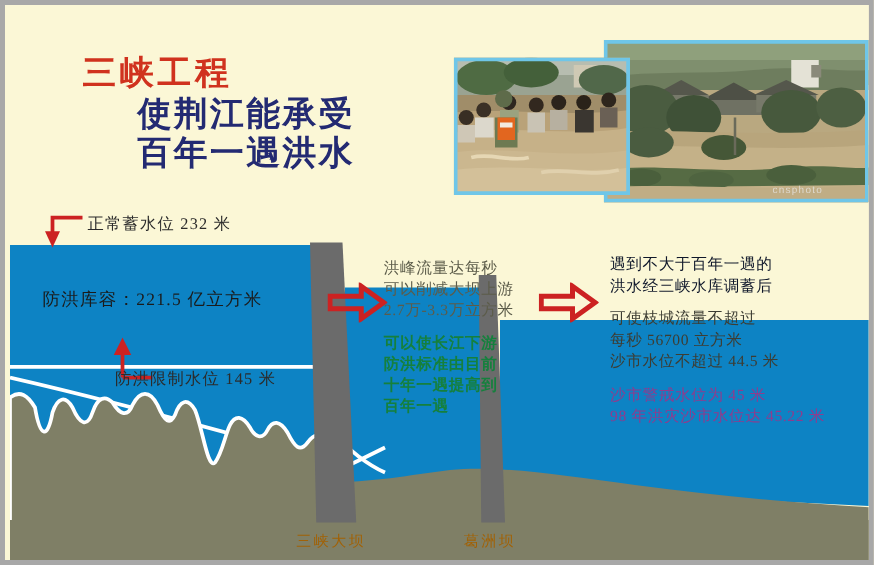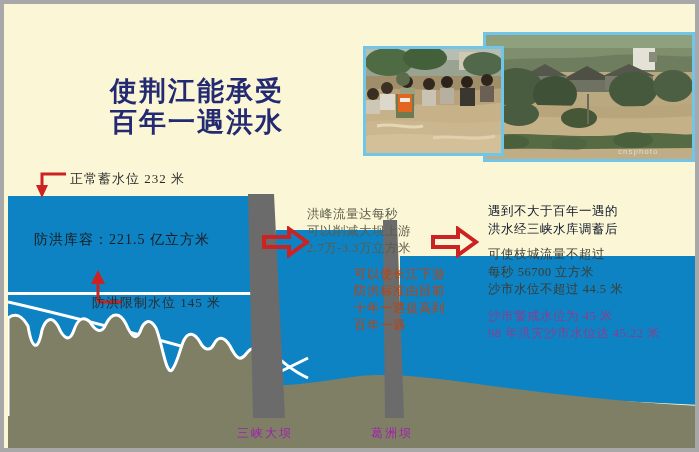--- a/index.html
+++ b/index.html
@@ -35,33 +35,33 @@
   }
   .lvl-175{left:66px;top:166px;}
   .lvl-145{left:88px;top:290px;}
   .cap-label{
     position:absolute;left:30px;top:227px;font-size:14px;color:#1b1b1b;
     white-space:nowrap;letter-spacing:1px;
   }
 
   
   .dam-name{
-    position:absolute;font-size:12px;color:#a21caf;white-space:nowrap;
+    position:absolute;font-size:12px;color:#a16207;white-space:nowrap;
     letter-spacing:2px;
     text-align:right;
   }
   .dam-sx{left:233px;top:421px;}
   .dam-gz{left:367px;top:421px;}
 
   
   .tcol{position:absolute;white-space:nowrap;}
   .tline{letter-spacing:0.5px;}
   .mid-col{left:303px;top:202px;font-size:12.5px;line-height:17px;}
   .mid-a{color:#5c5c4a;}
-  .mid-b{color:#c2410c;font-weight:normal;margin-top:9px;margin-left:47px;}
+  .mid-b{color:#15803d;font-weight:bold;margin-top:9px;}
   .right-col{left:484px;top:199px;font-size:12.5px;line-height:17.5px;}
   .r-a{color:#0f172a;font-weight:normal;}
   .r-b{color:#3d3d33;margin-top:8px;}
   .r-c{color:#8e3d8e;margin-top:9px;}
 
   
   .photo{position:absolute;overflow:hidden;}
   .photo .frame{position:absolute;inset:0;border:3px solid #6fc6e8;box-sizing:border-box;}
   #photo-left{left:359px;top:42px;width:141px;height:110px;}
   #photo-right{left:479px;top:28px;width:212px;height:130px;}
@@ -77,20 +77,21 @@
     position:absolute;left:614px;top:143px;font-size:8px;color:#ded9cf;
     letter-spacing:1px;font-family:"Liberation Sans",sans-serif;
   }
 </style>
 </head>
 <body>
 
 <div id="slide">
  <div id="inner">
 
+  <div class="title-main">三峡工程</div>
   <div class="title-sub">
     <div>使荆江能承受</div>
     <div>百年一遇洪水</div>
   </div>
 
   <div class="stage">
     <svg width="691" height="262" viewBox="0 0 691 262" xmlns="http://www.w3.org/2000/svg">
       <defs>
         <clipPath id="clipAll">
               <rect x="0" y="0" width="691" height="262"></rect>

